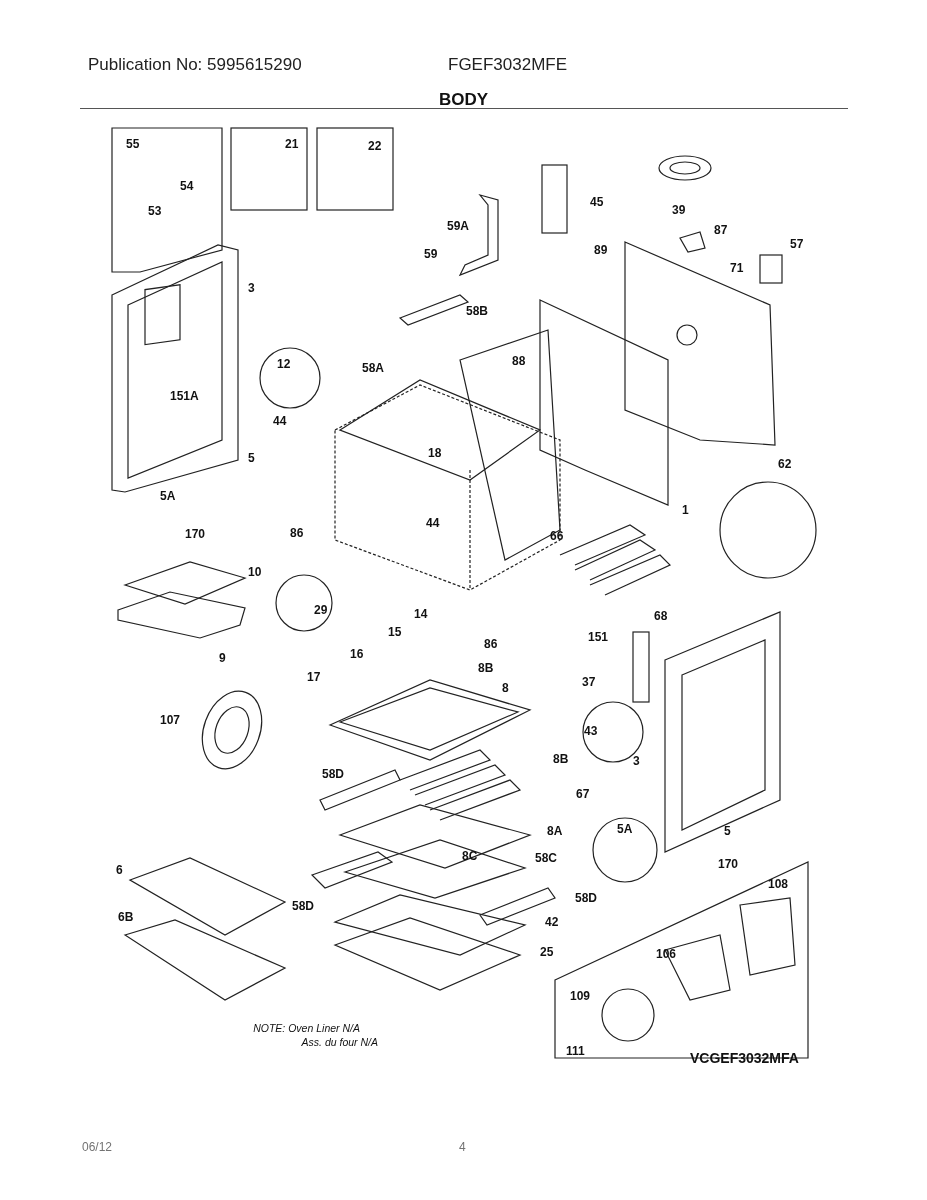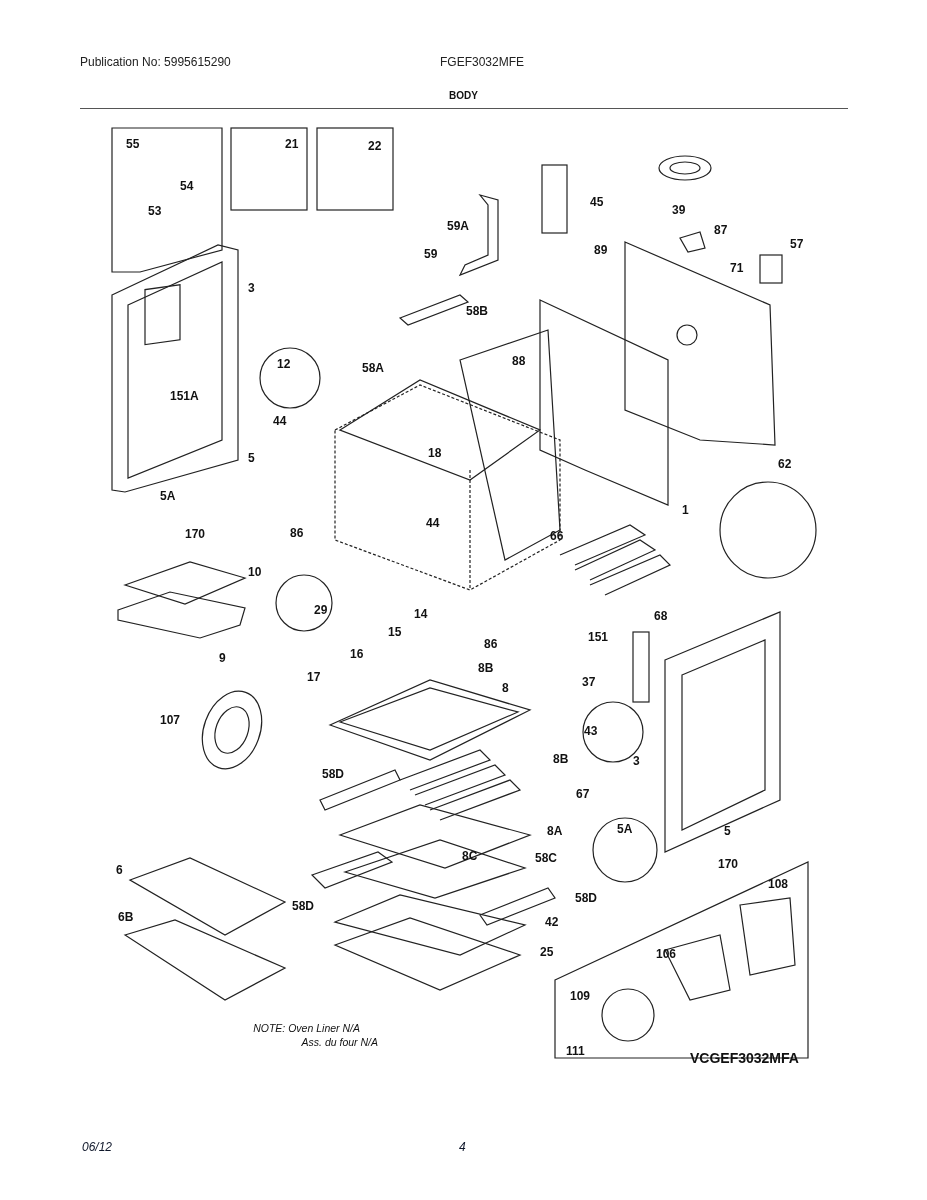--- a/index.html
+++ b/index.html
@@ -1,20 +1,20 @@
 <!DOCTYPE html>
 <html><head>
 <meta charset="utf-8">
 <style>
   html, body { margin: 0; padding: 0; background: #ffffff; }
   body { width: 927px; height: 1200px; position: relative; overflow: hidden; font-family: "Liberation Sans", sans-serif; color: #111; }
-  .hdr { position: absolute; top: 55px; font-size: 12px; color: #222; }
-  .title { position: absolute; top: 90px; left: 0; width: 927px; text-align: center; font-weight: bold; font-size: 10px; }
+  .hdr { position: absolute; top: 55px; font-size: 17px; color: #222; margin-left: 8px; }
+  .title { position: absolute; top: 90px; left: 0; width: 927px; text-align: center; font-weight: bold; font-size: 17px; }
   .rule { position: absolute; left: 80px; top: 108px; width: 768px; border-top: 1px solid #555; }
-  .ftr { position: absolute; top: 1140px; font-size: 12px; color: #0f172a; font-style: italic; }
+  .ftr { position: absolute; top: 1140px; font-size: 12px; color: #737373; }
   svg#diagram { position: absolute; left: 0; top: 0; }
   .lbl { font-family: "Liberation Sans", sans-serif; font-weight: bold; font-size: 12px; fill: #111; }
   .note { position: absolute; font-style: italic; font-weight: normal; font-size: 10.5px; text-align: right; }
   .code { position: absolute; left: 690px; top: 1050px; font-weight: bold; font-size: 14px; }
 </style>
 </head>
 <body>
 
 <div class="hdr" style="left:80px">Publication No: 5995615290</div>
 <div class="hdr" style="left:440px">FGEF3032MFE</div>

